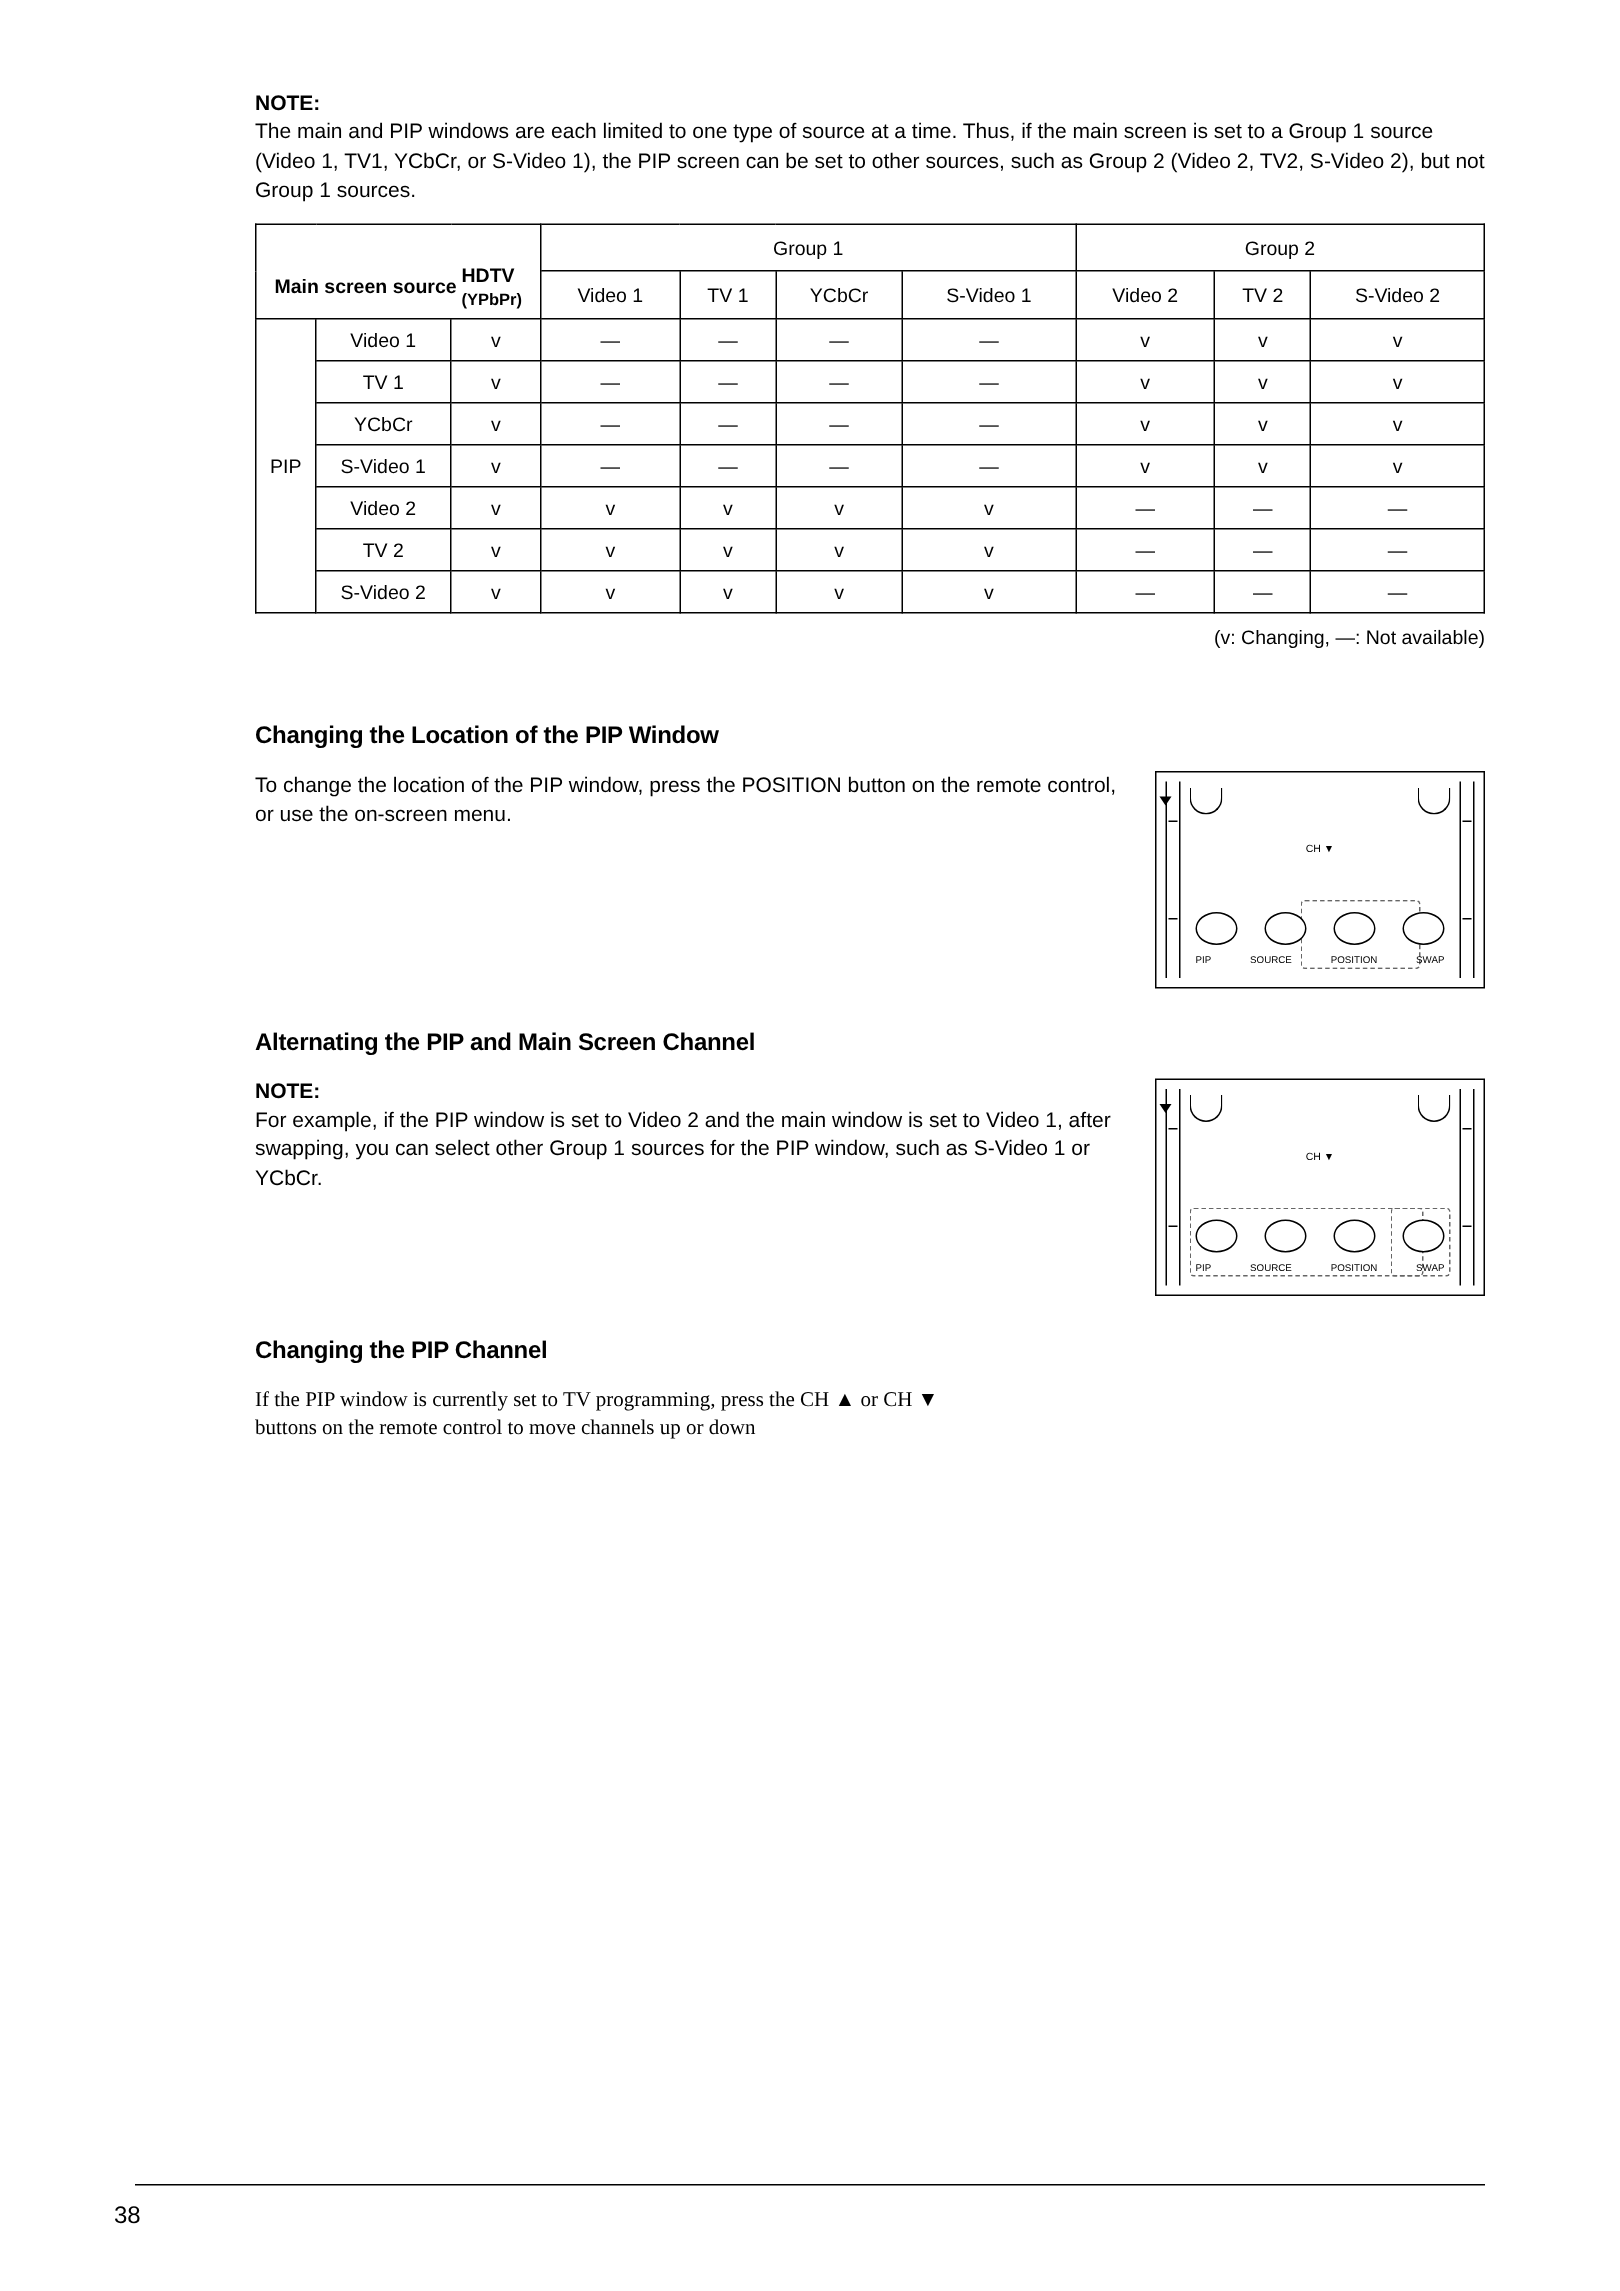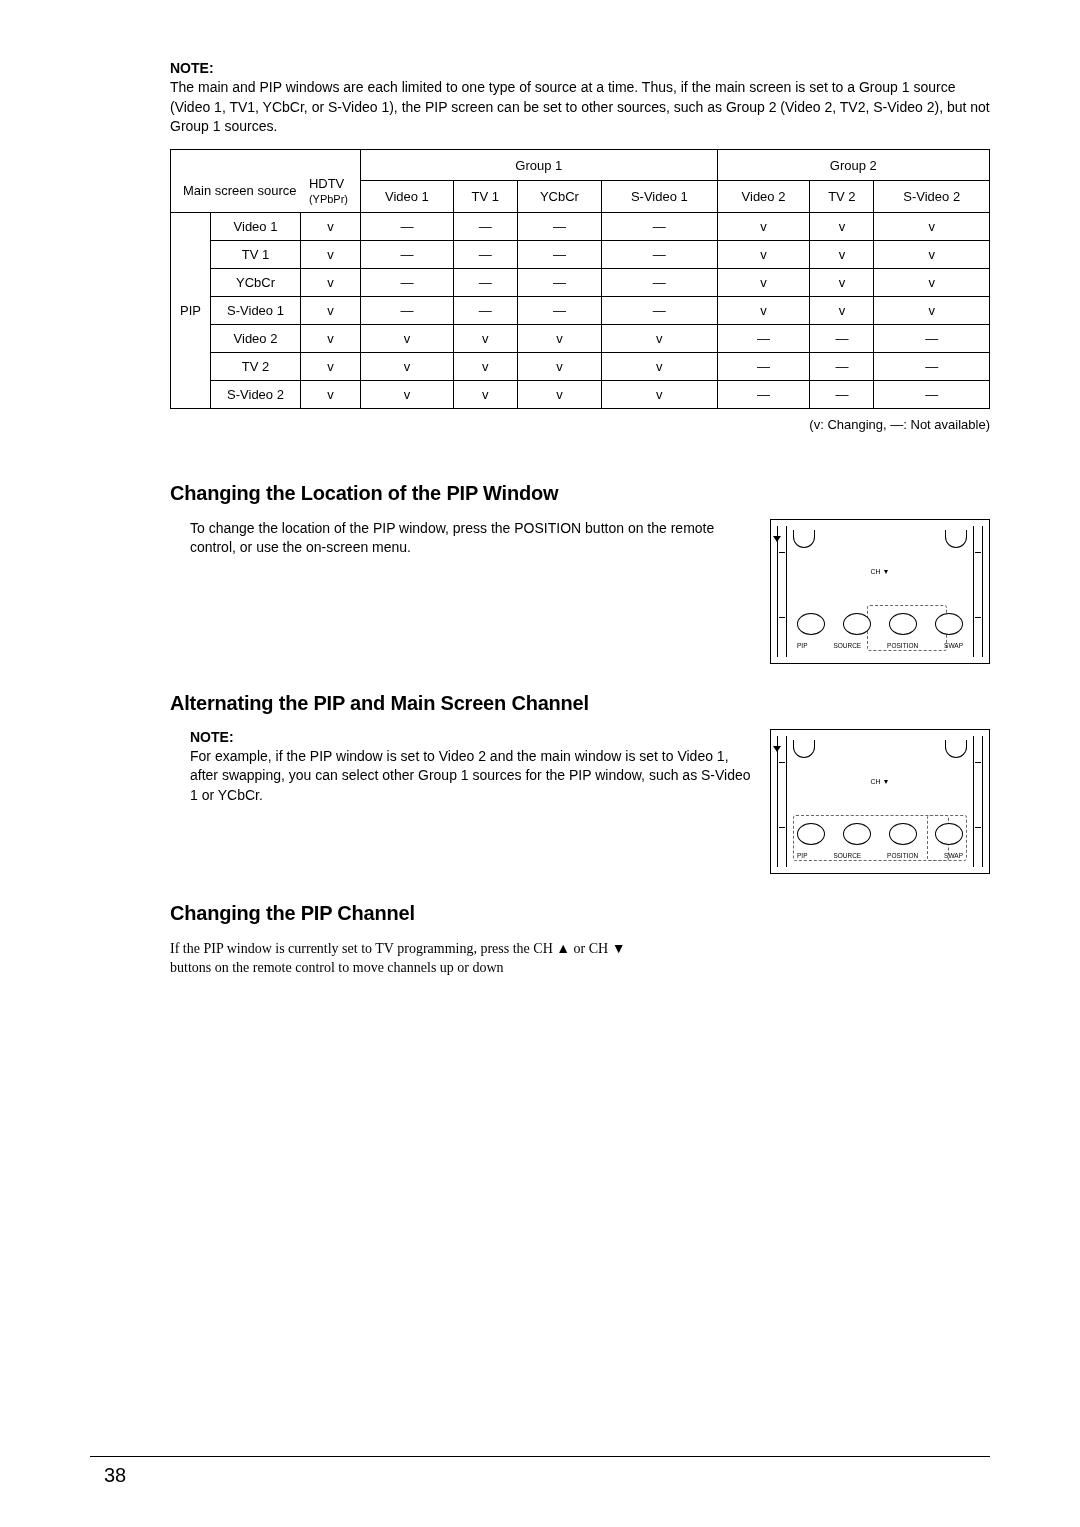--- a/index.html
+++ b/index.html
@@ -15,24 +15,24 @@
     }
     .note-label { font-weight: bold; margin-bottom: 2px; }
     .note-text { line-height: 1.4; margin-bottom: 12px; }
     
     table.src { border-collapse: collapse; width: 100%; font-size: 13px; margin-bottom: 8px; }
     table.src th, table.src td { border: 1px solid #000; padding: 6px 4px; text-align: center; }
     table.src th { font-weight: normal; }
     
     .legend { text-align: right; font-size: 13px; margin-bottom: 50px; }
     
-    h2.section { font-family: Arial, Helvetica, sans-serif; font-weight: 900; font-size: 20px; margin-bottom: 14px; letter-spacing: -0.2px; }
+    h2.section { font-family: Arial, Helvetica, sans-serif; font-weight: 900; font-size: 16px; margin-bottom: 14px; letter-spacing: -0.2px; }
     
     .row { display: flex; gap: 18px; margin-bottom: 28px; }
-    .left-col { flex: 1; margin-left: 20px; }
+    .left-col { flex: 1; }
     .left-col p { line-height: 1.4; margin-bottom: 10px; }
     
     .remote-box { width: 220px; height: 145px; border: 1.5px solid #000; background: #fff; position: relative; padding: 6px; flex-shrink: 0; }
     .remote-inner { width: 100%; height: 100%; position: relative; }
     .rail { position: absolute; top: 0; bottom: 0; width: 10px; }
     .rail.l { left: 0; border-left: 1px solid #000; border-right: 1px solid #000; }
     .rail.r { right: 0; border-left: 1px solid #000; border-right: 1px solid #000; }
     .rail .bar { position: absolute; left: 1px; right: 1px; height: 1px; background: #000; }
     .ch-down { width: 48px; height: 30px; left: 50%; top: 10px; transform: translateX(-50%); border-radius: 0 0 24px 24px; border-top: none; display: flex; align-items: center; justify-content: center; }
     .ch-down .arrow { width: 0; height: 0; border-left: 4px solid transparent; border-right: 4px solid transparent; border-top: 6px solid #000; margin-top: -4px; }
@@ -43,34 +43,34 @@
     .top-ovals.right { right: 16px; }
     .small-oval { width: 22px; height: 18px; border: 1px solid #000; border-radius: 0 0 11px 11px; border-top: none; }
     
     .pip-row { position: absolute; bottom: 22px; left: 20px; right: 20px; display: flex; justify-content: space-between; align-items: center; }
     .pip-btn { width: 28px; height: 22px; border: 1px solid #000; border-radius: 50%; background: #fff; }
     .pip-labels { position: absolute; bottom: 8px; left: 20px; right: 20px; display: flex; justify-content: space-between; font-size: 6.5px; }
     
     .dashed-box { position: absolute; border: 1.5px dashed #666; border-radius: 3px; }
     
     .footer-line { position: absolute; bottom: 70px; left: 90px; right: 90px; height: 1px; background: #000; }
-    .page-num { position: absolute; bottom: 40px; left: 104px; font-size: 20px; }
+    .page-num { position: absolute; bottom: 40px; left: 76px; font-size: 16px; }
   </style>
 </head>
 <body>
 
 <div>
   <div class="note-label">NOTE:</div>
   <div class="note-text">The main and PIP windows are each limited to one type of source at a time. Thus, if the main screen is set to a Group 1 source (Video 1, TV1, YCbCr, or S-Video 1), the PIP screen can be set to other sources, such as Group 2 (Video 2, TV2, S-Video 2), but not Group 1 sources.</div>
 </div>
 
 <table class="src">
   <tbody>
       <tr>
-    <th colspan="3" rowspan="2" style="border-right:1px solid #000;">
+    <th colspan="3" rowspan="2" style="border-right:1px solid #000;font-weight:bold;">
       <div style="height:20px;"></div>
       <div style="display:flex; justify-content:space-between; padding:0 8px; align-items:center;">
         <span>Main screen source</span>
         <span style="text-align:left;">
           <span>HDTV</span><br>
           <span style="font-size:11px;">(YPbPr)</span>
         </span>
       </div>
     </th>
     <th colspan="4">Group 1</th>

